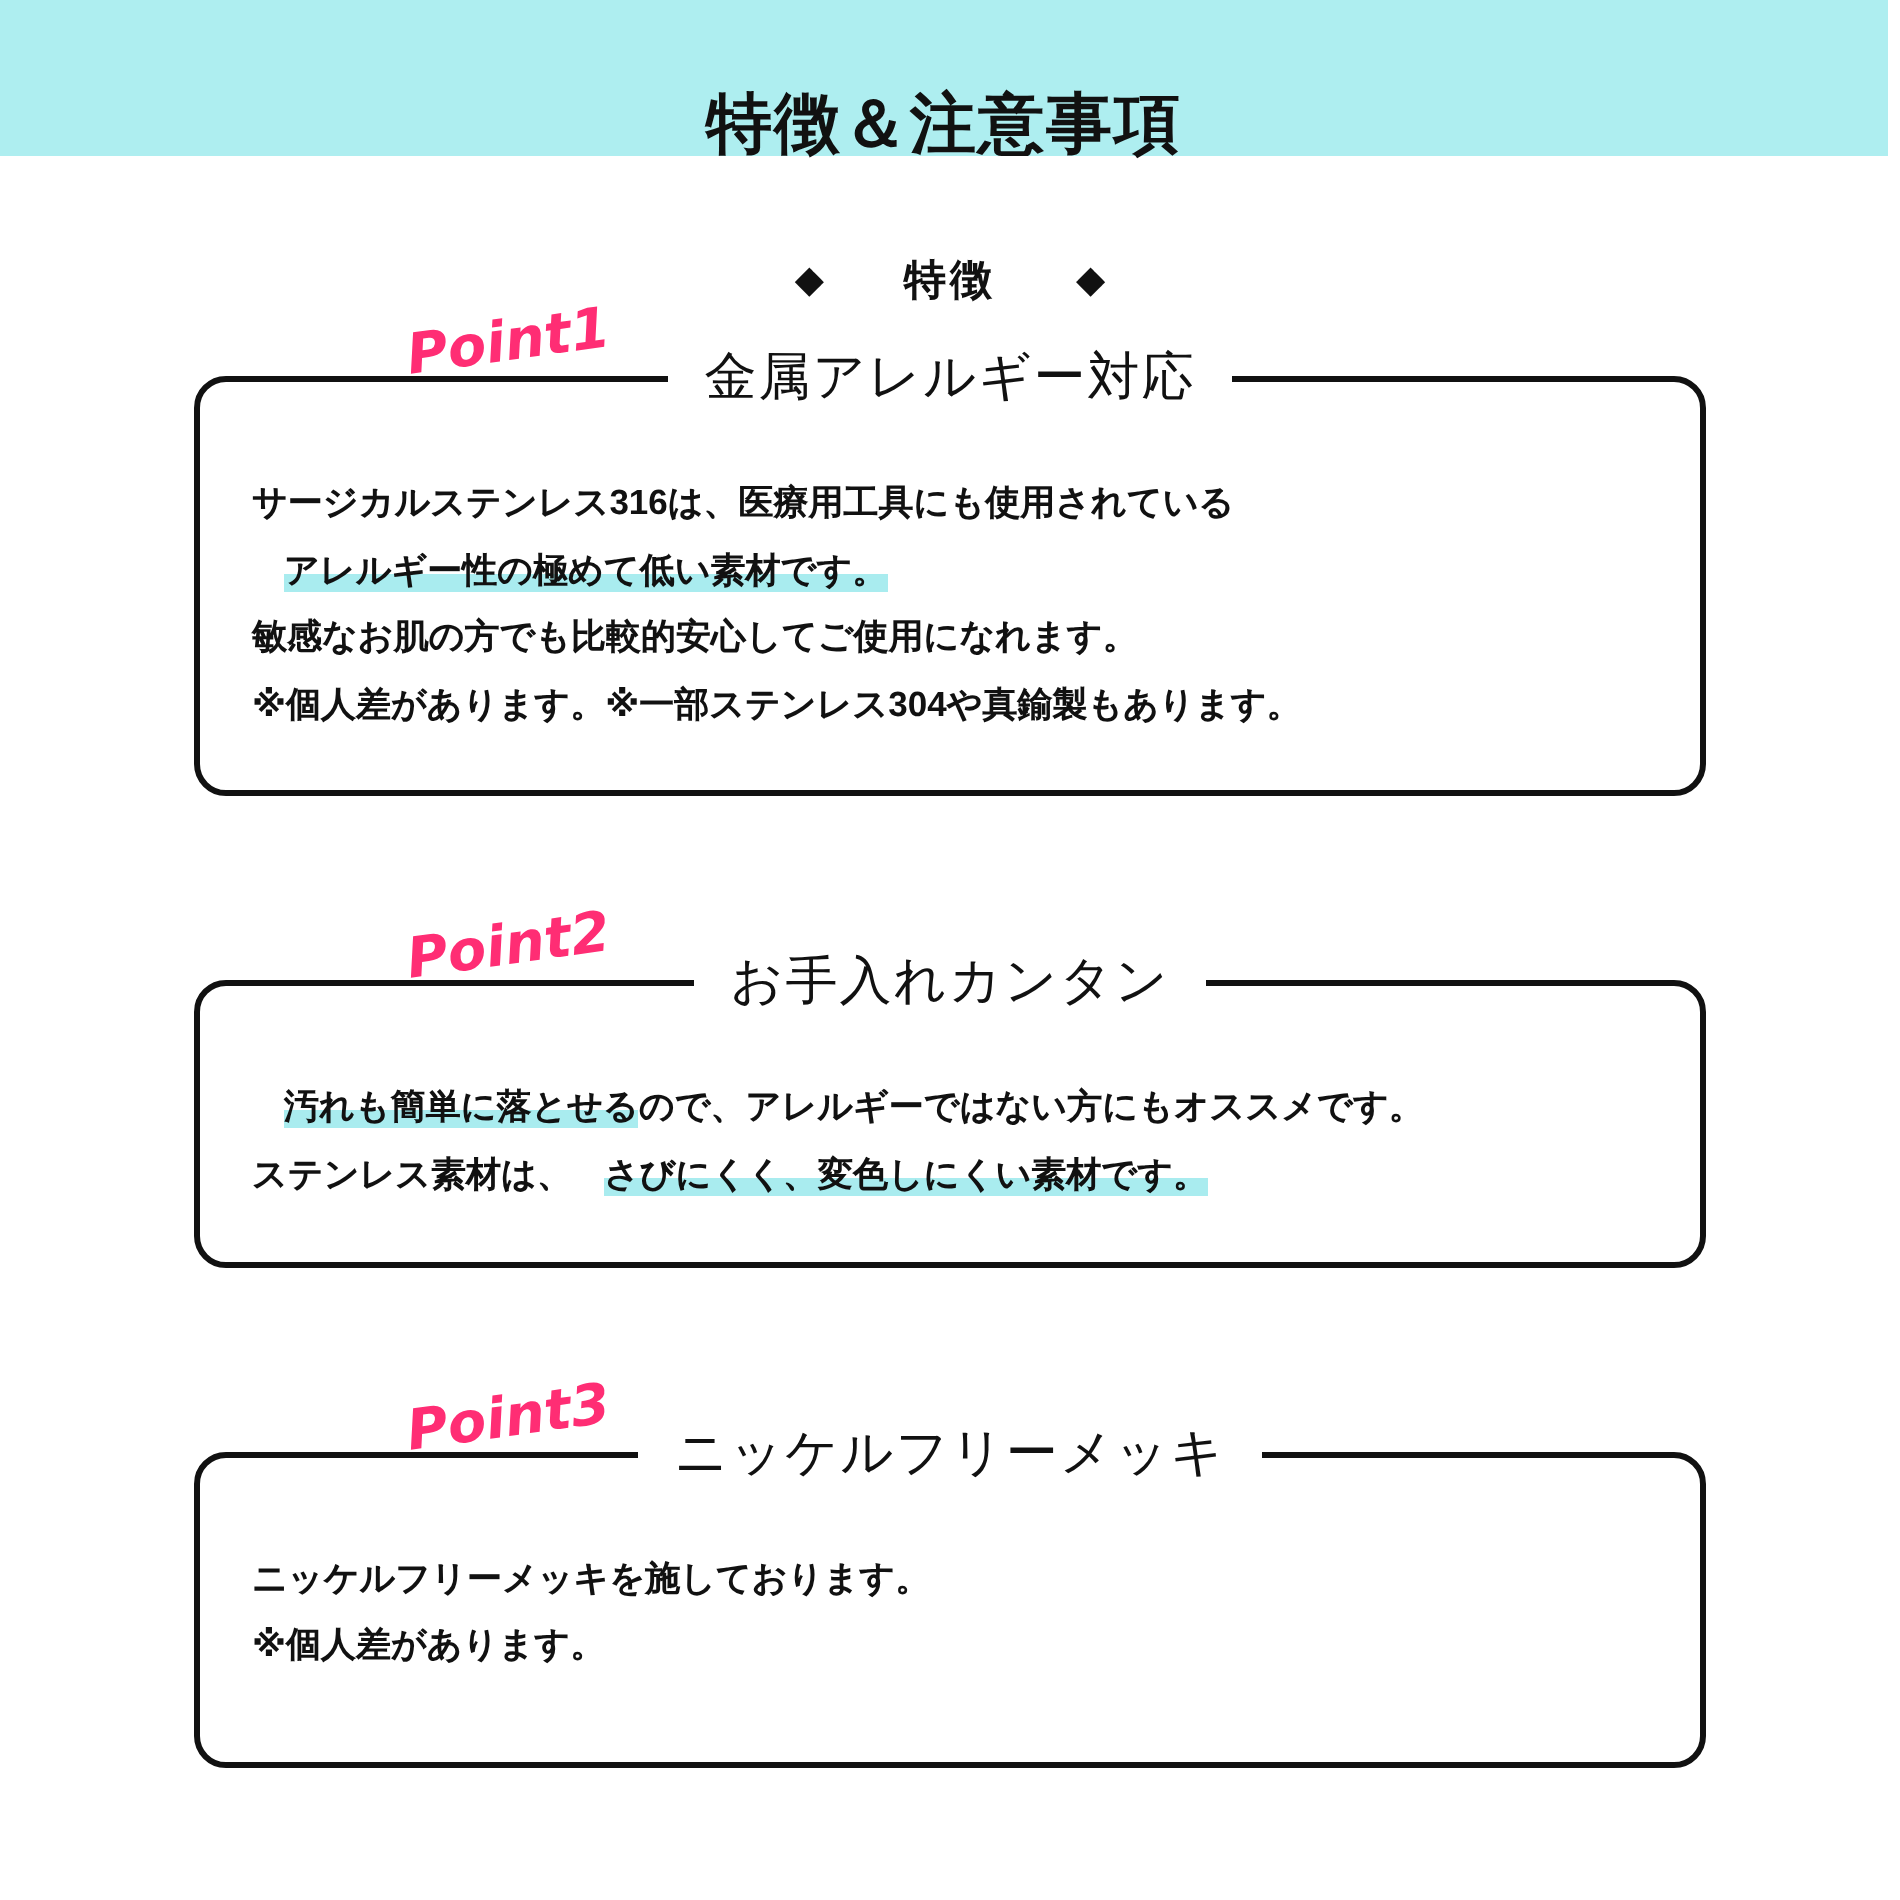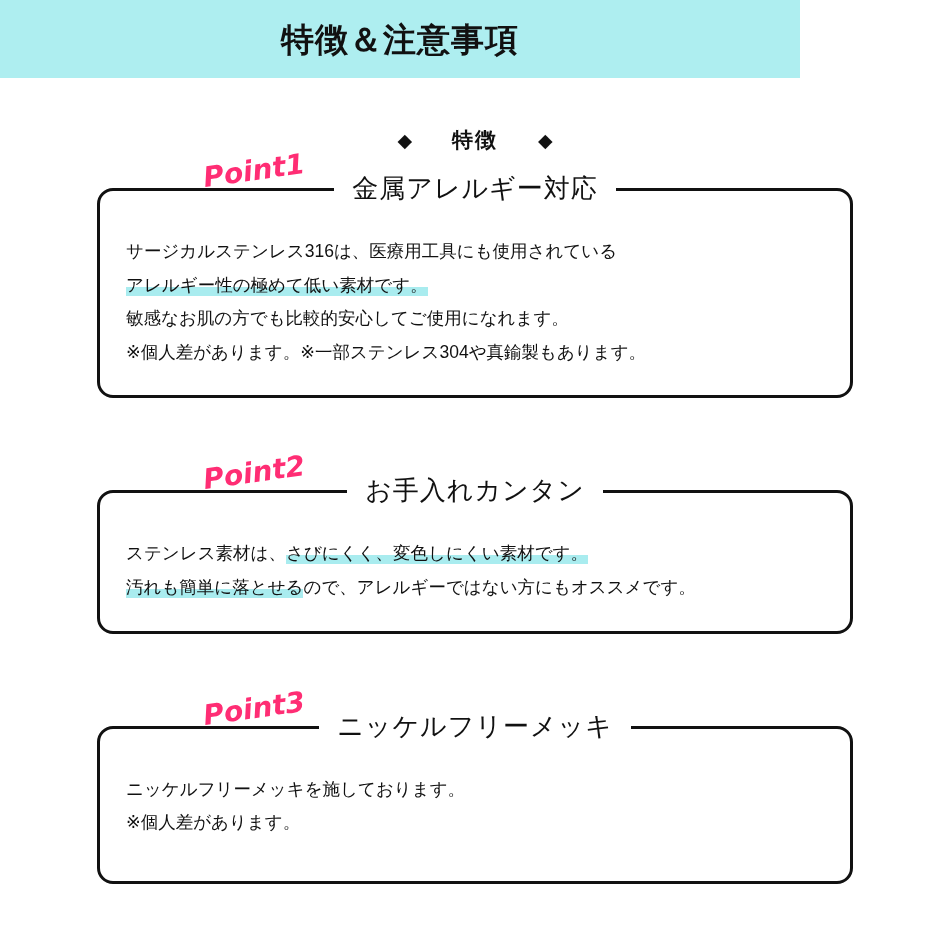--- a/index.html
+++ b/index.html
@@ -10,25 +10,25 @@
     width: 950px;
     height: 950px;
     background: #ffffff;
     font-family: "Liberation Sans", "DejaVu Sans", sans-serif;
     color: #111111;
     overflow: hidden;
   }
 
   
   .banner {
-    width: 800px;
+    width: 944px;
     height: 78px;
     background: #aeeef0;
     display: flex;
-    align-items: center;
+    align-items: flex-end;
     justify-content: center;
     box-sizing: border-box;
   }
   .banner-title {
     font-size: 33px;
     font-weight: bold;
     letter-spacing: 1px;
     color: #111111;
     line-height: 1;
   }
@@ -106,28 +106,29 @@
     letter-spacing: 1px;
     color: #111111;
     white-space: nowrap;
     line-height: 1.1;
   }
 
   .card-body {
     font-size: 17.5px;
     line-height: 1.92;
     color: #111111;
-    font-weight: normal;
+    font-weight: bold;
   }
   .card-body p {
     margin: 0;
   }
   .hl {
     background: linear-gradient(transparent 58%, #a9ecef 58%);
     padding-bottom: 1px;
+    margin-left: 16px;
   }
 
   
   #block-1 .card { min-height: 196px; }
   #block-2 .card { min-height: 130px; }
   #block-3 .card { min-height: 158px; }
 </style>
 </head>
 <body>
 
@@ -158,22 +159,22 @@
     </div>
   </div>
 
   <div class="point-block" id="block-2">
     <div class="point-badge">Point2</div>
     <div class="card">
       <div class="card-title-wrap">
         <div class="card-title">お手入れカンタン</div>
       </div>
       <div class="card-body">
+        <p><span class="hl">汚れも簡単に落とせる</span><span>ので、アレルギーではない方にもオススメです。</span></p>
         <p><span>ステンレス素材は、</span><span class="hl">さびにくく、変色しにくい素材です。</span></p>
-        <p><span class="hl">汚れも簡単に落とせる</span><span>ので、アレルギーではない方にもオススメです。</span></p>
       </div>
     </div>
   </div>
 
   <div class="point-block" id="block-3">
     <div class="point-badge">Point3</div>
     <div class="card">
       <div class="card-title-wrap">
         <div class="card-title">ニッケルフリーメッキ</div>
       </div>

